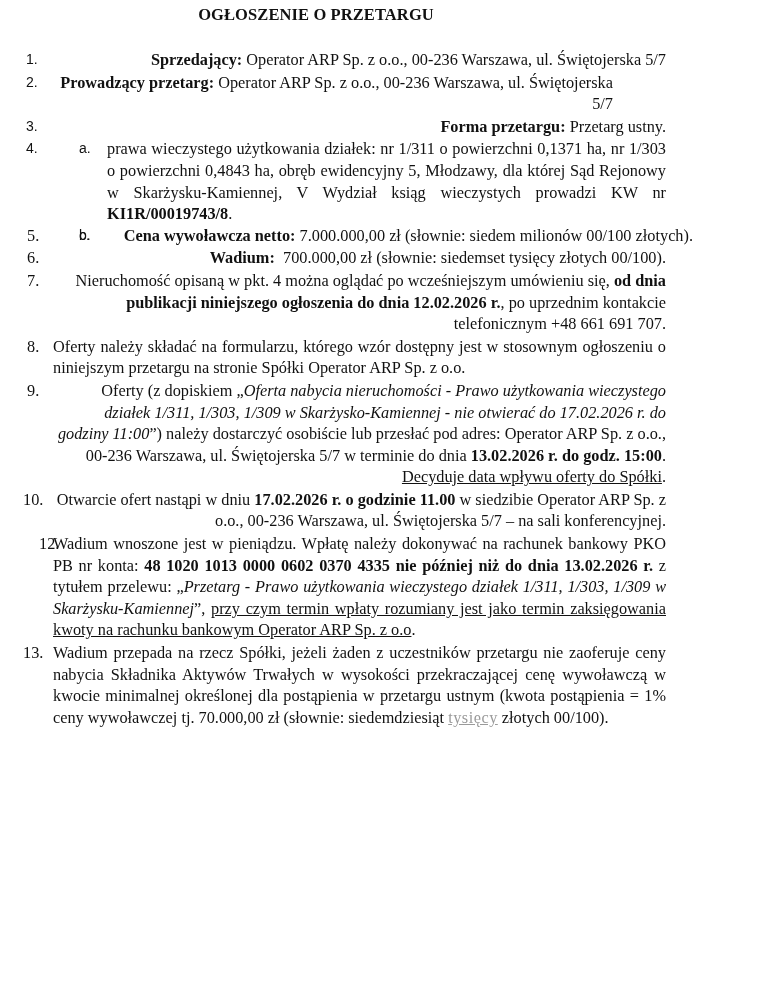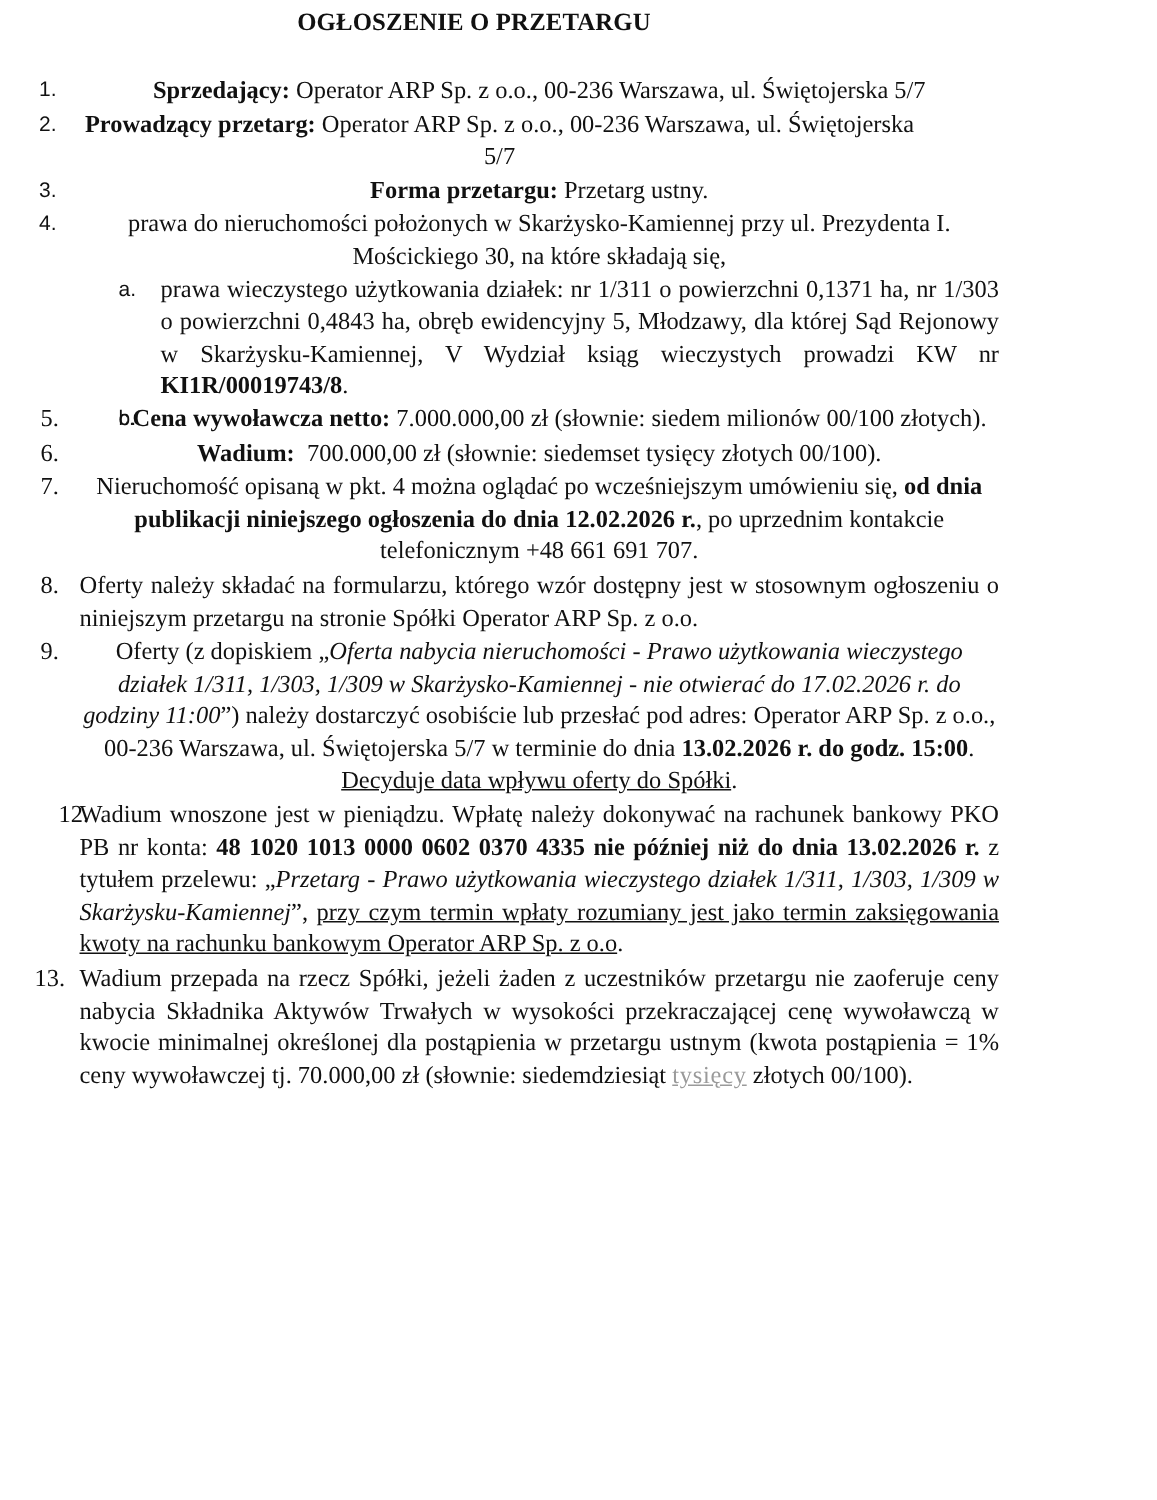--- a/index.html
+++ b/index.html
@@ -16,21 +16,21 @@
     font-weight: bold; font-size: 16.5px; letter-spacing: 0.1px;
     padding-left: 19px; box-sizing: border-box;
   }
   .list { position: absolute; left: 0; top: 49px; width: 771px; }
   .item { position: relative; padding-left: 53px; width: 613px; }
   .item .num {
     position: absolute; left: 27px; top: 0;
   }
   .item .num.sans { font-family: "Liberation Sans", "DejaVu Sans", sans-serif; font-size: 14px; left: 26px; }
   .item .body { text-align: justify; }
-  .item .body.left { text-align: center; }
+  .item .body.left { text-align: right; }
   .item.gap { margin-top: 1px; }
   .sub { position: relative; padding-left: 107px; width: 559px; }
   .sub .num { position: absolute; left: 79px; top: 0; font-family: "Liberation Sans", "DejaVu Sans", sans-serif; font-size: 14px; }
   .sub .body { text-align: justify; }
   b { font-weight: bold; }
   i { font-style: italic; }
   u { text-decoration: underline; }
   .faded { color: #9a9a9a; letter-spacing: 0.5px; text-decoration: underline; }
   .line { display: block; }
 </style>
@@ -53,21 +53,20 @@
     </div>
 
     <div class="item gap">
       <span class="num sans">3.</span>
       <div class="body left"><b>Forma przetargu:</b><span> Przetarg ustny.</span></div>
     </div>
 
     <div class="item gap">
       <span class="num sans">4.</span>
       <div class="body left">
-        <span>prawa do nieruchomości położonych w Skarżysko-Kamiennej przy ul. Prezydenta I. Mościckiego 30, na które składają się,</span>
       </div>
     </div>
 
     <div class="sub">
       <span class="num">a.</span>
       <div class="body"><span>prawa wieczystego użytkowania działek: nr 1/311 o powierzchni 0,1371 ha, nr 1/303 o powierzchni 0,4843 ha, obręb ewidencyjny 5, Młodzawy, dla której Sąd Rejonowy w Skarżysku-Kamiennej, V Wydział ksiąg wieczystych prowadzi KW nr </span><b>KI1R/00019743/8</b><span>.</span></div>
     </div>
 
     <div class="sub">
       <span class="num">b.</span>
@@ -95,20 +94,24 @@
     <div class="item gap">
       <span class="num">8.</span>
       <div class="body"><span>Oferty należy składać na formularzu, którego wzór dostępny jest w stosownym ogłoszeniu o niniejszym przetargu na stronie Spółki Operator ARP Sp.  z o.o.</span></div>
     </div>
 
     <div class="item gap">
       <span class="num">9.</span>
       <div class="body left"><span>Oferty (z dopiskiem „</span><i>Oferta nabycia nieruchomości - Prawo użytkowania wieczystego działek 1/311, 1/303, 1/309 w Skarżysko-Kamiennej - nie otwierać do 17.02.2026 r. do godziny 11:00</i><span>”) należy dostarczyć osobiście lub przesłać pod adres: Operator ARP Sp. z o.o., 00-236 Warszawa, ul. Świętojerska 5/7 w terminie do dnia </span><b>13.02.2026 r. do godz. 15:00</b><span>. </span><u>Decyduje data wpływu oferty do Spółki</u><span>.</span></div>
     </div>
 
+    <div class="item gap">
+      <span class="num" style="left:23px">10.</span>
+      <div class="body left"><span>Otwarcie ofert nastąpi w dniu </span><b>17.02.2026 r. o godzinie 11.00</b><span> w siedzibie Operator ARP Sp. z o.o., 00-236 Warszawa, ul. Świętojerska 5/7 – na sali konferencyjnej.</span></div>
+    </div>
 
 
     <div class="item gap">
       <span class="num" style="left:39px">12.</span>
       <div class="body"><span>Wadium wnoszone jest w pieniądzu. Wpłatę należy dokonywać na rachunek bankowy PKO PB nr konta: </span><b>48 1020 1013 0000 0602 0370 4335 nie później niż do dnia 13.02.2026 r.</b><span> z tytułem przelewu: „</span><i>Przetarg - Prawo użytkowania wieczystego działek 1/311, 1/303, 1/309 w Skarżysku-Kamiennej</i><span>”, </span><u>przy czym termin wpłaty rozumiany jest jako termin zaksięgowania kwoty na rachunku bankowym Operator ARP Sp. z o.o</u><span>.</span></div>
     </div>
 
     <div class="item gap">
       <span class="num" style="left:23px">13.</span>
       <div class="body"><span>Wadium przepada na rzecz Spółki, jeżeli żaden z uczestników przetargu nie zaoferuje ceny nabycia Składnika Aktywów Trwałych w wysokości przekraczającej cenę wywoławczą w kwocie minimalnej określonej dla postąpienia w przetargu ustnym (kwota postąpienia = 1% ceny wywoławczej tj. 70.000,00 zł (słownie: siedemdziesiąt </span><span class="faded">tysięcy</span><span> złotych 00/100).</span></div>

